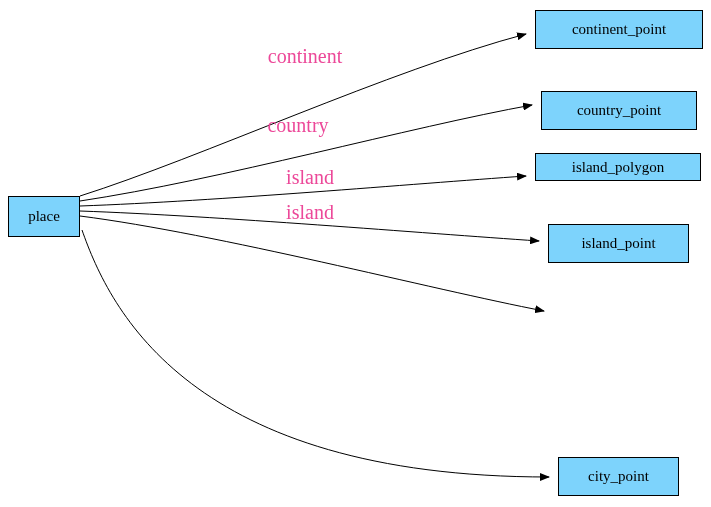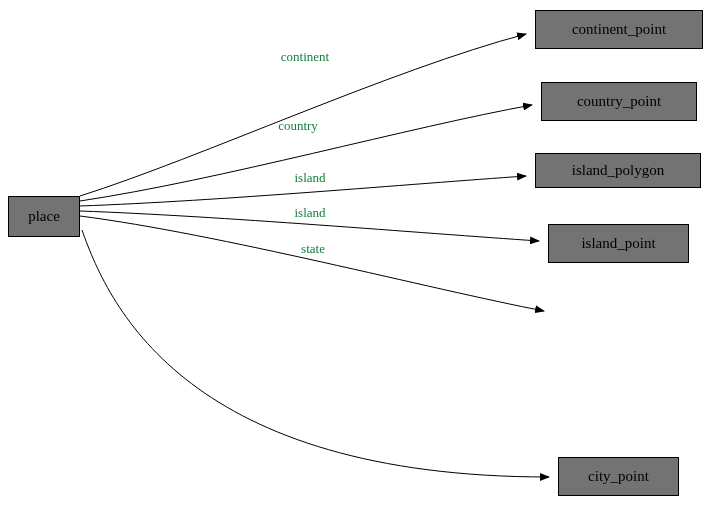--- a/index.html
+++ b/index.html
@@ -17,33 +17,33 @@
   }
   .edges-svg {
     position: absolute;
     top: 0;
     left: 0;
     width: 711px;
     height: 507px;
   }
   .node {
     position: absolute;
-    background: #737373;
+    background: #7dd3fc;
     border: 1px solid #000000;
     display: flex;
     align-items: center;
     justify-content: center;
     font-size: 15px;
     color: #000000;
     box-sizing: border-box;
   }
   .edge-label {
     position: absolute;
-    font-size: 13px;
-    color: #15803d;
+    font-size: 20px;
+    color: #ec4899;
     text-align: center;
     white-space: pre-line;
     line-height: 19px;
   }
 </style>
 </head>
 <body>
 
 <div class="canvas">
 
@@ -64,41 +64,40 @@
   </svg>
 
   <div class="node" style="left:8px;   top:196px; width:72px;  height:41px;">
     <span>place</span>
   </div>
 
   <div class="node" style="left:535px; top:10px;  width:168px; height:39px;">
     <span>continent_point</span>
   </div>
 
-  <div class="node" style="left:541px; top:82px;  width:156px; height:39px;">
+  <div class="node" style="left:541px; top:91px;  width:156px; height:39px;">
     <span>country_point</span>
   </div>
 
-  <div class="node" style="left:535px; top:153px; width:166px; height:35px;">
+  <div class="node" style="left:535px; top:153px; width:166px; height:28px;">
     <span>island_polygon</span>
   </div>
 
   <div class="node" style="left:548px; top:224px; width:141px; height:39px;">
     <span>island_point</span>
   </div>
 
 
   <div class="node" style="left:558px; top:457px; width:121px; height:39px;align-items:center;">
     <span>city_point</span>
   </div>
 
   <div class="edge-label" style="left:245px; top:47px;  width:120px;">continent</div>
 
   <div class="edge-label" style="left:238px; top:116px; width:120px;">country</div>
 
   <div class="edge-label" style="left:255px; top:168px; width:110px;">island</div>
 
   <div class="edge-label" style="left:255px; top:203px; width:110px;">island</div>
 
-  <div class="edge-label" style="left:258px; top:239px; width:110px;">state</div>
 
 
 </div>
 
 </body></html>

